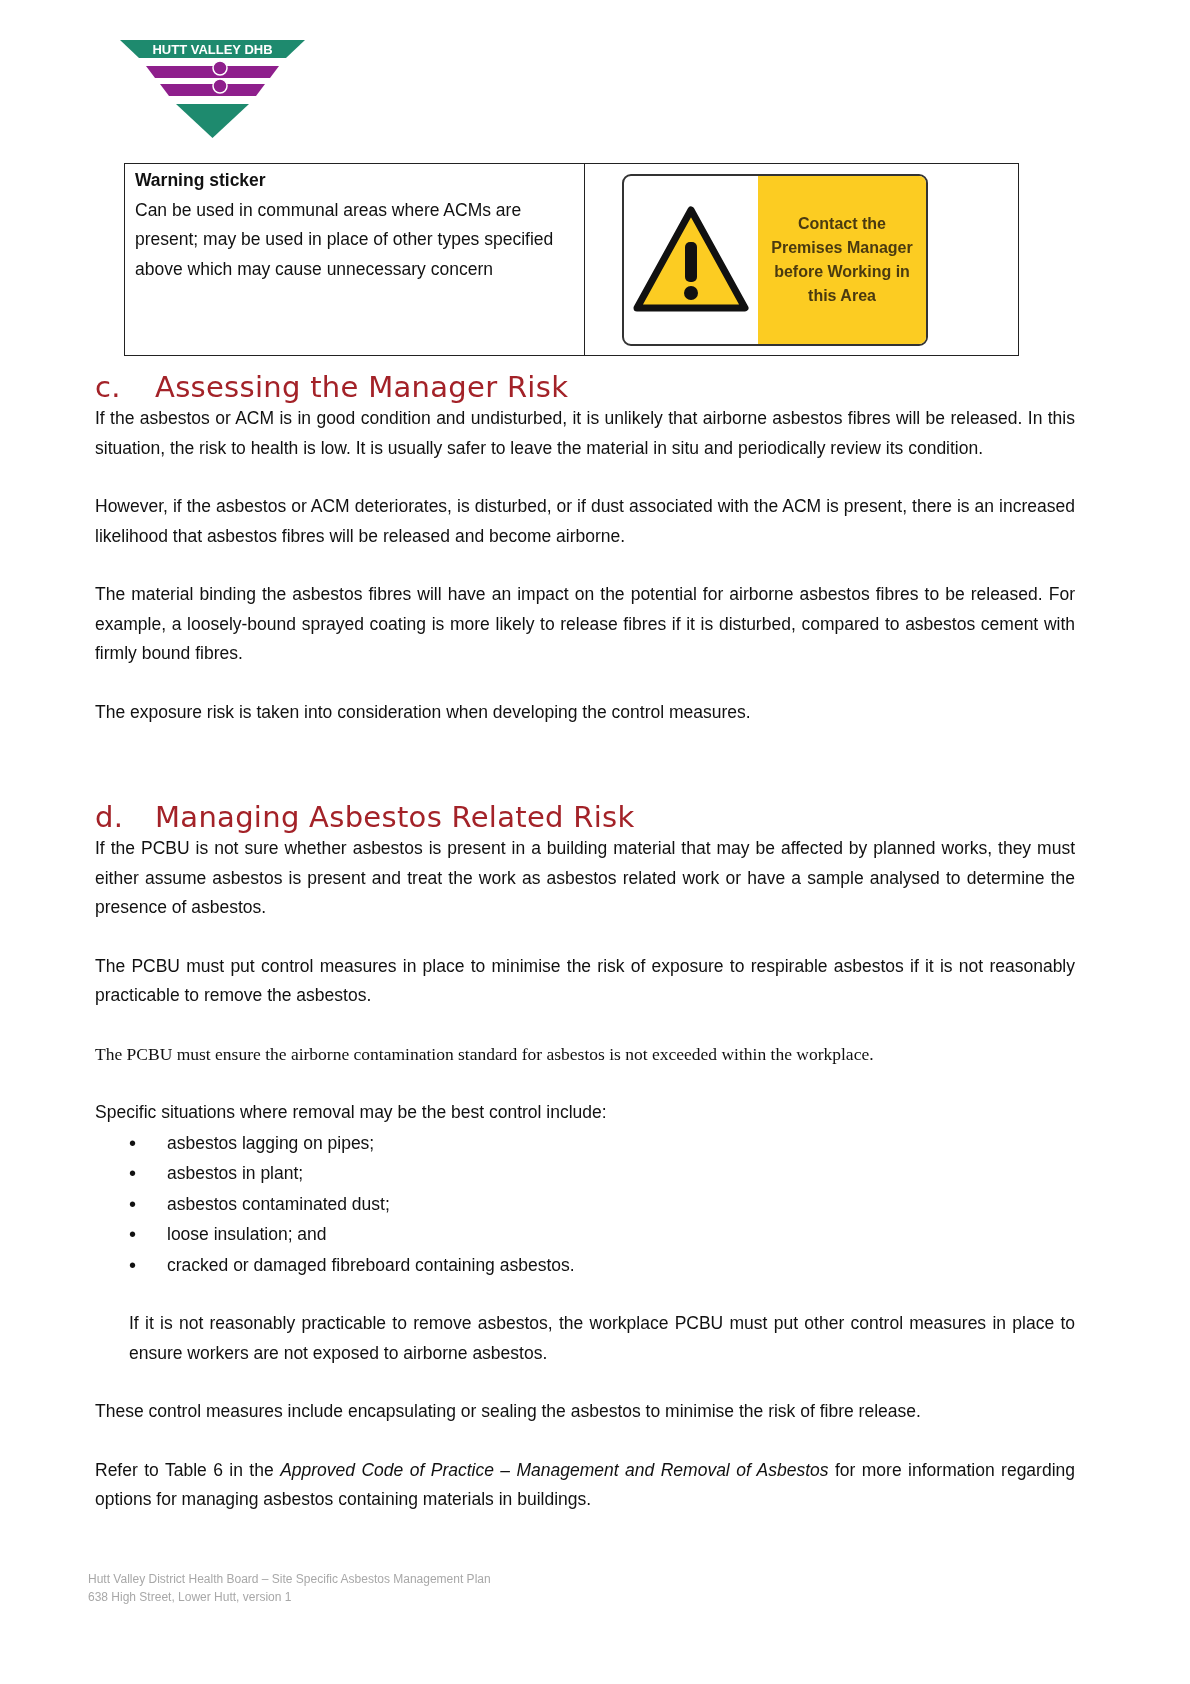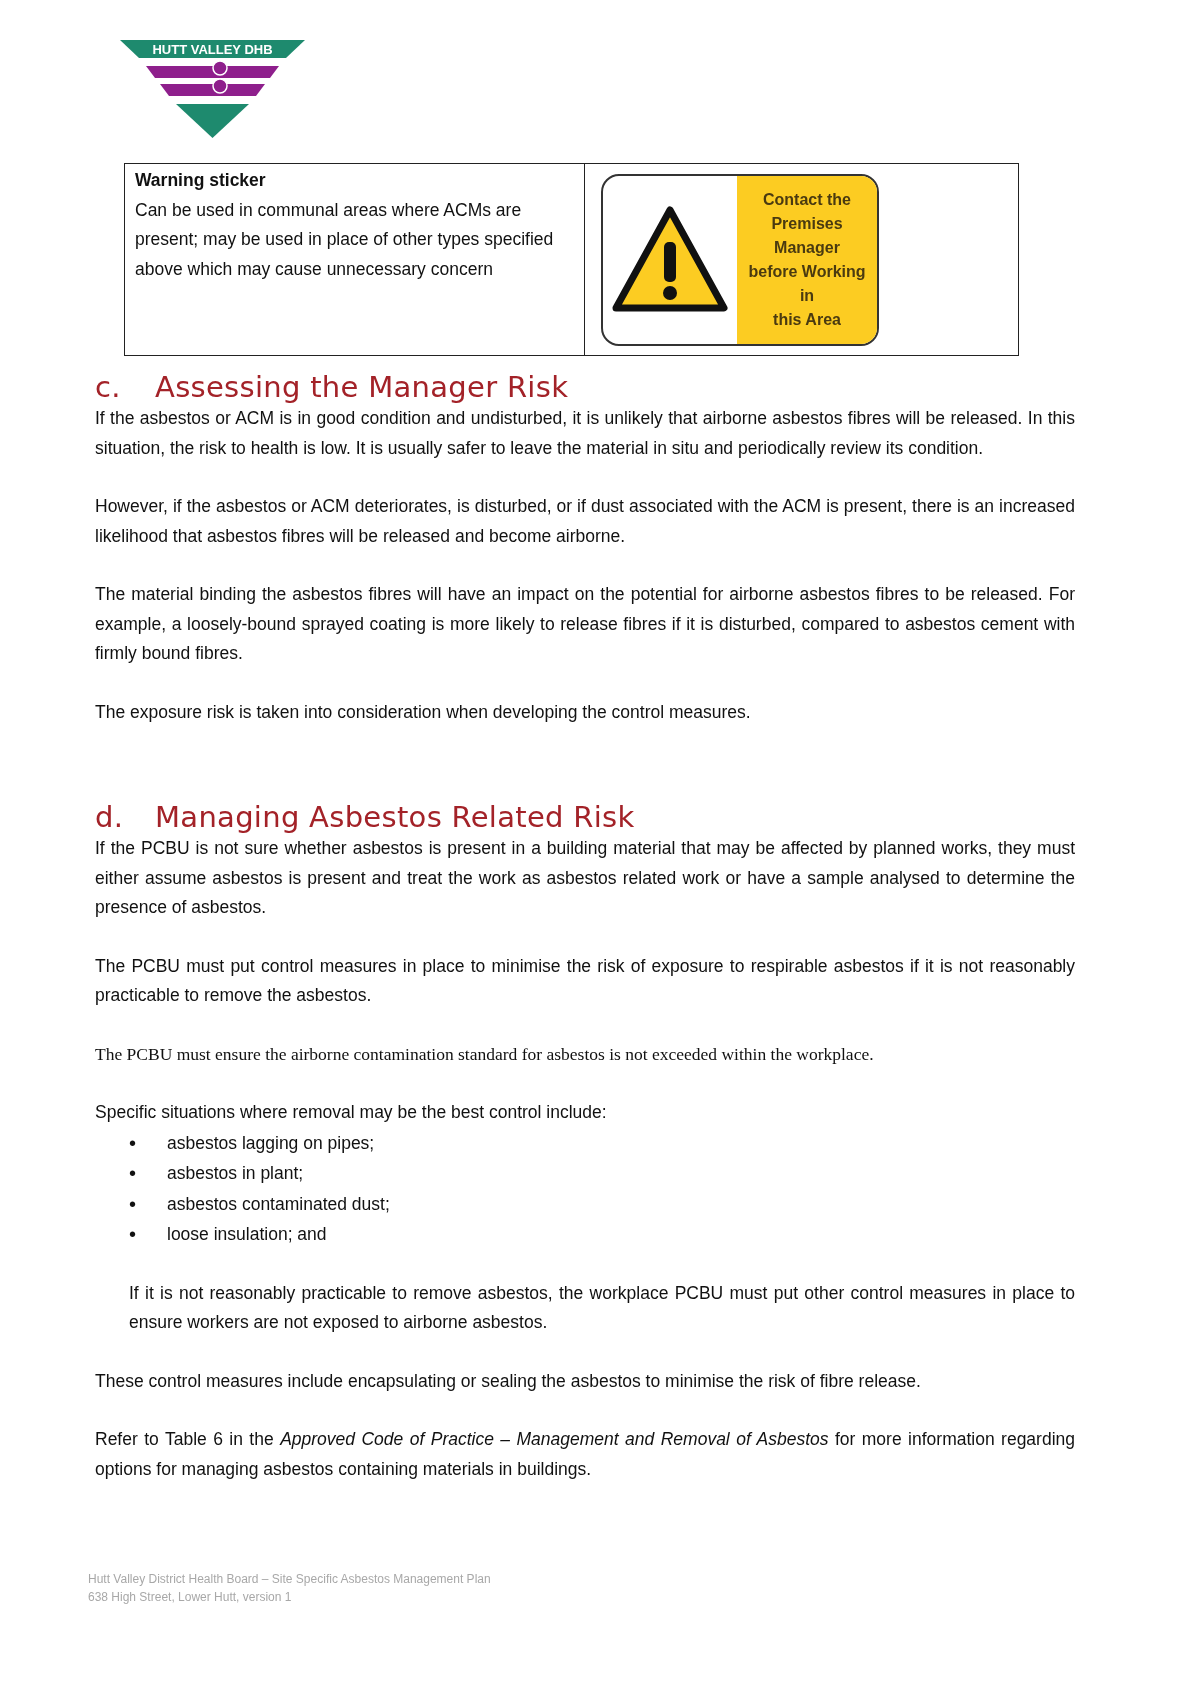--- a/index.html
+++ b/index.html
@@ -1,26 +1,26 @@
 <!DOCTYPE html>
 <html><head>
   <meta charset="utf-8">
   <style>
     html, body { margin: 0; padding: 0; background: #ffffff; }
     body { width: 1190px; height: 1684px; position: relative; overflow: hidden;
            font-family: "Liberation Sans", sans-serif; color: #111; }
     .logo { position: absolute; left: 120px; top: 40px; width: 185px; height: 100px; }
     .sticker-table { position: absolute; left: 124px; top: 163px; width: 895px; height: 193px;
-                     border: 1.5px solid #222; box-sizing: border-box; display: flex; }
+                     border: 1.5px solid #222; box-sizing: border-box; display: flex; gap: 21px; }
     .sticker-text { width: 460px; border-right: 1.5px solid #222; padding: 2px 10px;
                     box-sizing: border-box; font-size: 17.5px; line-height: 29.5px; }
     .sticker-text .title { font-weight: bold; }
     .sticker-img-cell { flex: 1; position: relative; }
-    .sign { position: absolute; left: 16px; top: 10px; width: 278px; height: 172px;
-            border: 2px solid #333; border-radius: 18px; box-sizing: border-box;
+    .sign { position: absolute; left: 16px; top: 10px; width: 306px; height: 172px;
+            border: 2px solid #333; border-radius: 9px; box-sizing: border-box;
             display: flex; overflow: hidden; background: #fff; }
     .sign-left { width: 134px; display: flex; align-items: center; justify-content: center; }
     .sign-right { flex: 1; background: #fccc22; display: flex; align-items: center;
                   justify-content: center; text-align: center; font-weight: bold;
                   font-size: 16px; line-height: 24px; color: #4a3a10; padding: 0 4px; }
     .doc { position: absolute; left: 95px; width: 980px; }
     .h2 { font-size: 29px; color: #a32228; font-weight: normal; letter-spacing: 0.3px; margin: 0;
           font-family: "DejaVu Sans", sans-serif; }
     .h2 .num { display: inline-block; width: 60px; }
     .p { font-size: 17.5px; line-height: 29.5px; text-align: justify; margin: 0; }
@@ -85,20 +85,21 @@
   </h2>
   <p class="p">If the PCBU is not sure whether asbestos is present in a building material that may be affected by planned works, they must either assume asbestos is present and treat the work as asbestos related work or have a sample analysed to determine the presence of asbestos.</p>
   <p class="p" style="margin-top:29px;">The PCBU must put control measures in place to minimise the risk of exposure to respirable asbestos if it is not reasonably practicable to remove the asbestos.</p>
   <p class="p" style="margin-top:29px;font-family:Liberation Serif, serif;">The PCBU must ensure the airborne contamination standard for asbestos is not exceeded within the workplace.</p>
   <p class="p" style="margin-top:29px;">Specific situations where removal may be the best control include:</p>
   <ul class="bullets">
     <li>asbestos lagging on pipes;</li>
     <li>asbestos in plant;</li>
     <li>asbestos contaminated dust;</li>
     <li>loose insulation; and</li>
+    <li>cracked or damaged fibreboard containing asbestos.</li>
   </ul>
   <p class="p" style="margin-top:29px;margin-left:34px;">If it is not reasonably practicable to remove asbestos, the workplace PCBU must put other control measures in place to ensure workers are not exposed to airborne asbestos.</p>
   <p class="p" style="margin-top:29px;">These control measures include encapsulating or sealing the asbestos to minimise the risk of fibre release.</p>
   <p class="p" style="margin-top:29px;"><span>Refer to Table 6 in the </span><i>Approved Code of Practice – Management and Removal of Asbestos</i><span> for more information regarding options for managing asbestos containing materials in buildings.</span></p>
 </div>
 
 <div class="footer">
   <div>Hutt Valley District Health Board – Site Specific Asbestos Management Plan</div>
   <div>638 High Street, Lower Hutt, version 1</div>
 </div>

